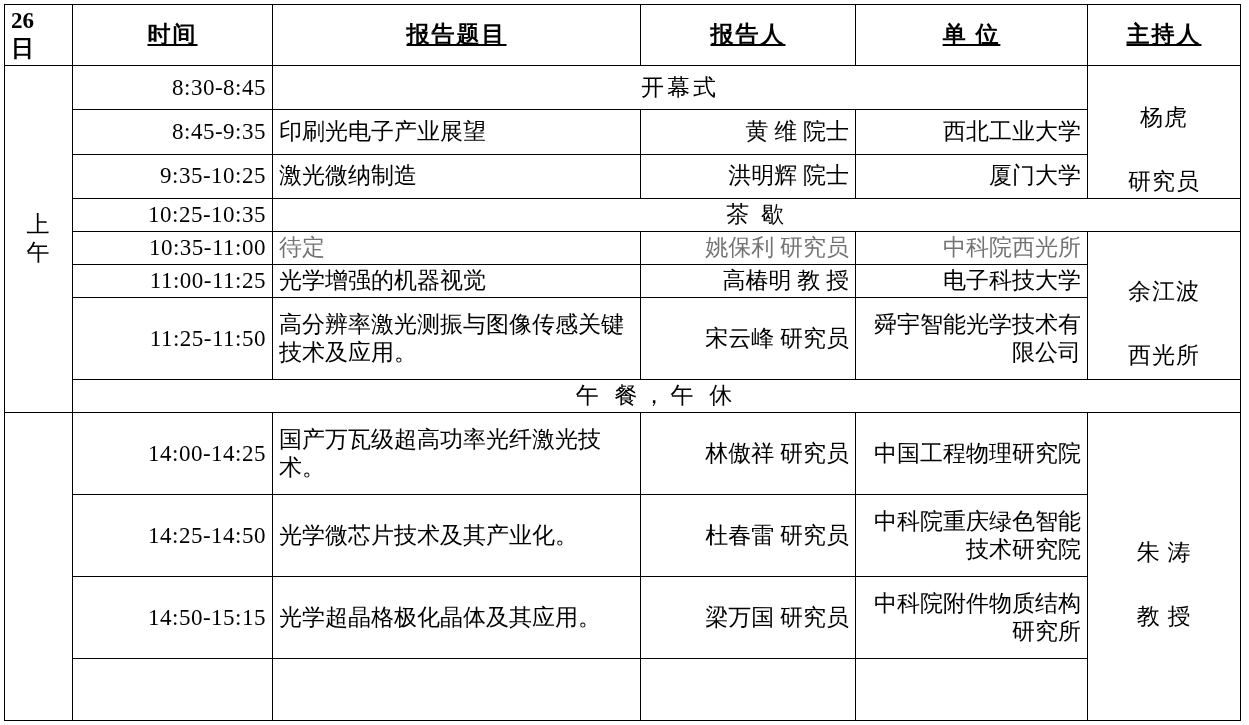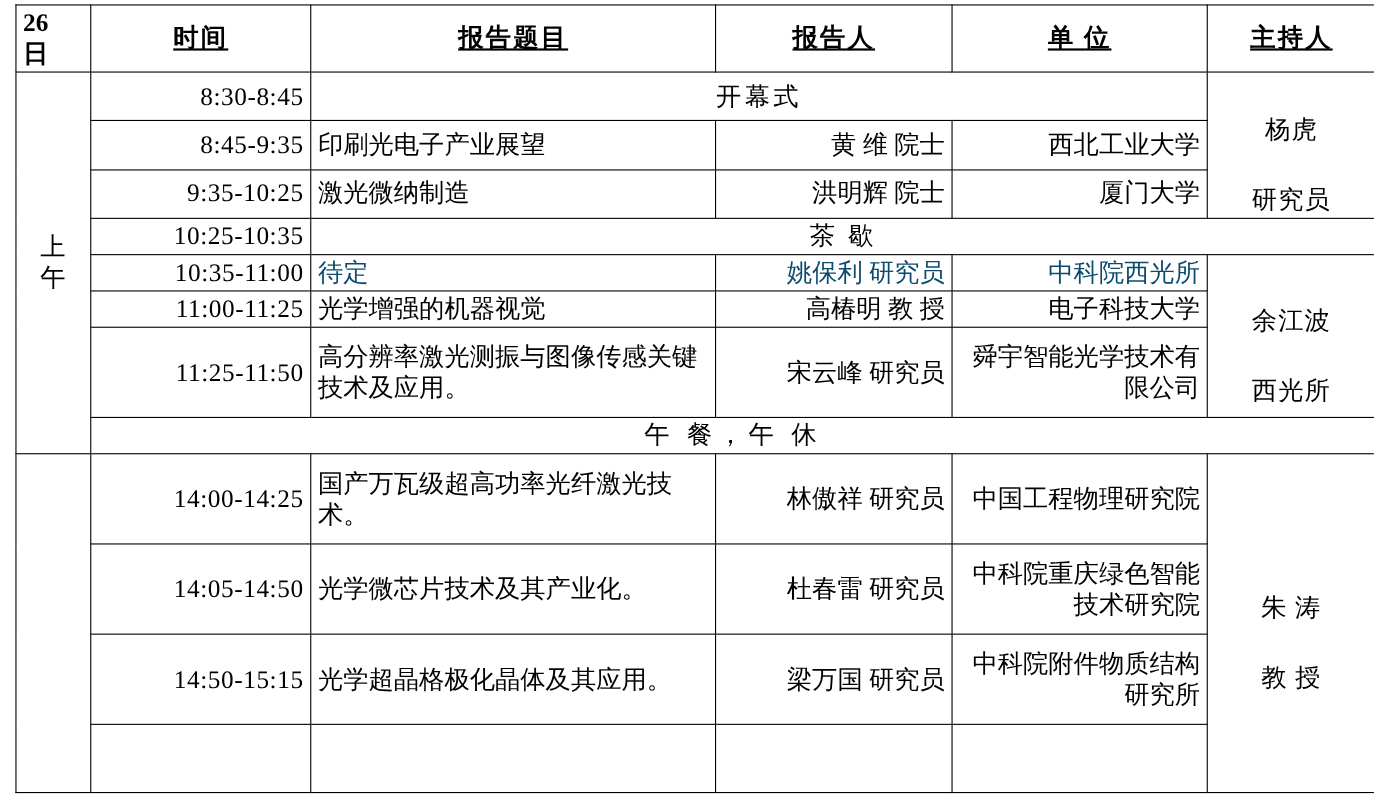--- a/index.html
+++ b/index.html
@@ -10,21 +10,21 @@
   body {
     width: 1249px;
     height: 725px;
     overflow: hidden;
     font-family: "Liberation Serif", "DejaVu Serif", serif;
     color: #000000;
   }
   .sheet {
     width: 1249px;
     box-sizing: border-box;
-    padding: 4px 6px 0 14px;
+    padding: 4px 6px 0 4px;
   }
   table.agenda {
     border-collapse: collapse;
     width: 1236px;
     table-layout: fixed;
   }
   table.agenda col.c-day   { width: 68px; }
   table.agenda col.c-time  { width: 200px; }
   table.agenda col.c-title { width: 368px; }
   table.agenda col.c-spk   { width: 215px; }
@@ -77,21 +77,21 @@
     line-height: 1.45;
     letter-spacing: 1px;
   }
   .chair span { display: block; margin-top: 36px; }
   .full {
     text-align: center;
     font-size: 25px;
     letter-spacing: 3px;
     margin-top: 36px;
   }
-  .pending { color: #0c4a6e; }
+  .pending { color: #737373; }
   .wide-sp { letter-spacing: 5px; }
   .tall { height: 62px; }
   .taller { height: 82px; }
 </style>
 </head>
 <body>
 
 <div class="sheet">
   <table class="agenda">
     <colgroup>
@@ -183,21 +183,21 @@
         <td class="title">国产万瓦级超高功率光纤激光技术。</td>
         <td class="person">林傲祥 研究员</td>
         <td class="org">中国工程物理研究院</td>
         <td class="chair" rowspan="4">
           <span>朱 涛</span>
           <span>教 授</span>
         </td>
       </tr>
 
       <tr class="taller">
-        <td class="time">14:05-14:50</td>
+        <td class="time">14:25-14:50</td>
         <td class="title">光学微芯片技术及其产业化。</td>
         <td class="person">杜春雷 研究员</td>
         <td class="org">中科院重庆绿色智能技术研究院</td>
       </tr>
 
       <tr class="taller">
         <td class="time">14:50-15:15</td>
         <td class="title">光学超晶格极化晶体及其应用。</td>
         <td class="person">梁万国 研究员</td>
         <td class="org">中科院附件物质结构研究所</td>

